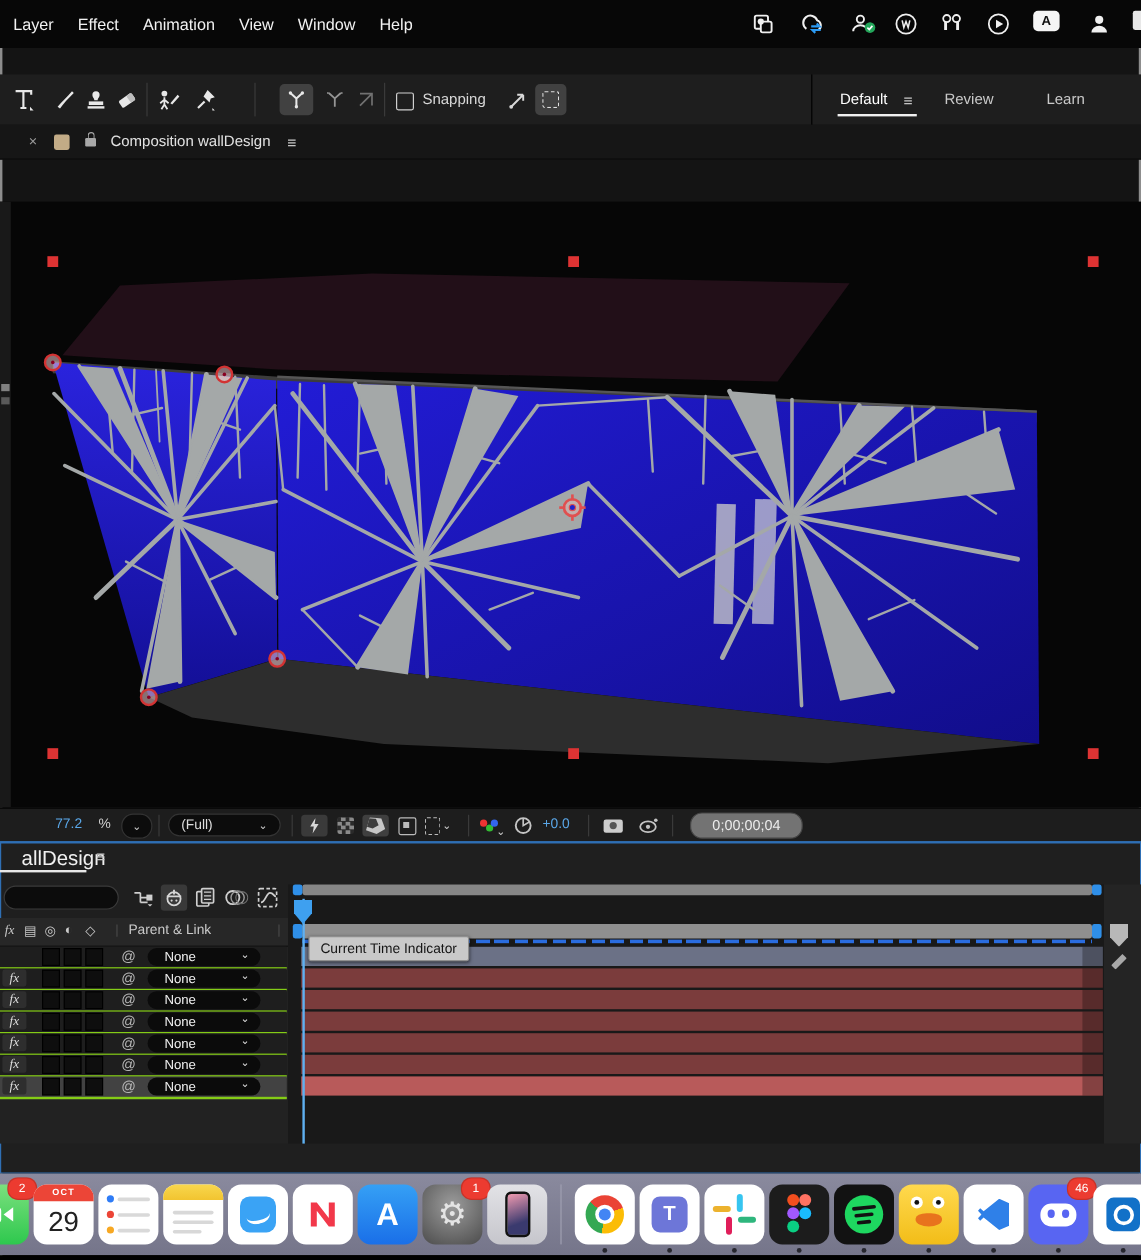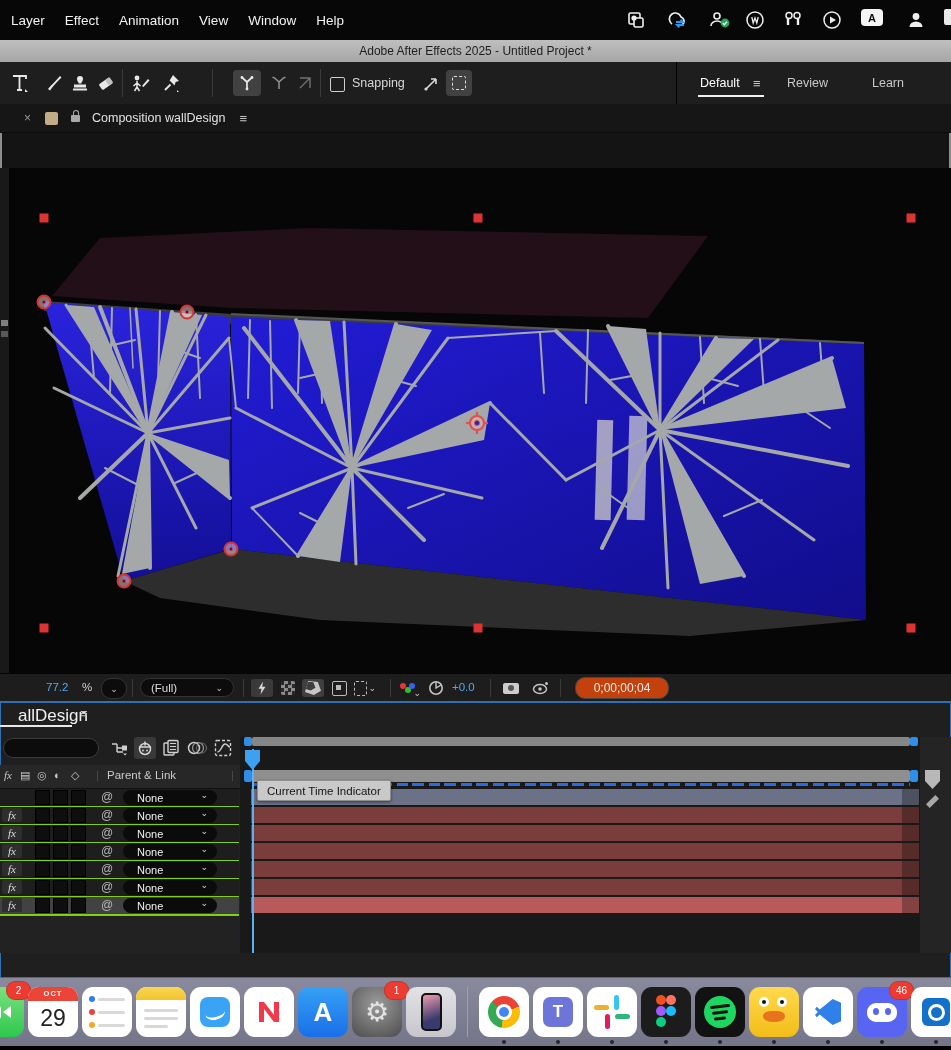--- a/index.html
+++ b/index.html
@@ -48,21 +48,21 @@
   .pillbtn{position:absolute;top:4px;height:19px;background:#0c0c0c;border:1px solid #333;border-radius:10px;display:flex;align-items:center;color:#ddd}
   .chev{font-size:9px;color:#ccc}
   .fic{position:absolute;top:5px;width:22px;height:18px;display:flex;align-items:center;justify-content:center;border-radius:3px}
   .sqic{width:13px;height:13px;border:1.2px solid #bbb;border-radius:2px;position:relative}
   .checker{width:14px;height:14px;background:repeating-conic-gradient(#8a8a8a 0 25%,#2a2a2a 0 50%);background-size:7px 7px;border-radius:2px}
   .penta-o{width:16px;height:14px;background:#c6c6c6;clip-path:polygon(20% 0,80% 8%,100% 70%,55% 100%,0 78%)}
   .penta-i{position:absolute;left:2.5px;top:2.5px;width:11px;height:9px;background:#3d3d3d;clip-path:polygon(20% 0,80% 8%,100% 70%,55% 100%,0 78%)}
   .rgb i{width:6px;height:6px;border-radius:50%;position:absolute}
   .cam{width:16px;height:11px;background:#cdcdcd;border-radius:2px;position:relative}
   .cam::after{content:"";position:absolute;left:5px;top:2.5px;width:6px;height:6px;border-radius:50%;background:#555}
-  .tcode{position:absolute;left:575px;top:3px;width:92px;height:20px;border:1px solid #454545;border-radius:10px;background:#c2410c;
+  .tcode{position:absolute;left:575px;top:3px;width:92px;height:20px;border:1px solid #454545;border-radius:10px;background:#737373;
     color:#ececec;display:flex;align-items:center;justify-content:center;font-size:12px}
   
   #timeline{position:absolute;left:0;top:701px;width:951px;height:277px;background:#1f1f1f;
     box-shadow:inset 0 0 0 1px #2f6fb4,inset 0 2px 0 #2f6fb4}
   #tltab{position:absolute;left:18px;top:5px;color:#f0f0f0;font-size:17px}
   #tltab-ul{position:absolute;left:0;top:24px;width:72px;height:2px;background:#e8e8e8}
   #tlsearch{position:absolute;left:3px;top:37px;width:96px;height:20px;background:#0c0c0c;border:1px solid #3a3a3a;border-radius:10px;color:#ddd;font-size:11px;padding:0 8px;box-sizing:border-box}
   .tlic{position:absolute;top:36px;width:22px;height:22px;display:flex;align-items:center;justify-content:center}
   #tl-leftbg{position:absolute;left:0;top:64px;width:240px;height:188px;background:#222}
   #tl-trackbg{position:absolute;left:240px;top:36px;width:680px;height:216px;background:#191919}
@@ -196,23 +196,20 @@
     <span class="stat abadge" style="left:861px">A</span>
     <span class="stat" style="left:906px">
       <svg width="20" height="20" viewBox="0 0 20 20">
           <circle cx="10" cy="6.5" r="3.4" fill="#efefef"></circle>
           <path d="M3.5 17 a6.5 5.5 0 0 1 13 0 z" fill="#efefef"></path>
         </svg>
     </span>
     <span class="stat" style="left:944px;width:8px;height:16px;background:#e8e8e8;border-radius:2px 0 0 2px"></span>
   </div>
 
-  <div id="titlebar">
-    <span>Adobe After Effects 2025 - Untitled Project *</span>
-  </div>
 
   <div id="toolbar">
     <span class="tool" style="left:8px">
       <svg width="18" height="20" viewBox="0 0 18 20">
           <path d="M2 3 h13 v3 M8.5 3 v14 M6 17 h5" stroke="#e8e8e8" stroke-width="1.8" fill="none"></path>
           <path d="M14 16 l3 3 h-3 z" fill="#e8e8e8"></path>
         </svg>
     </span>
     <span class="tool" style="left:42px">
       <svg width="18" height="20" viewBox="0 0 18 20">

